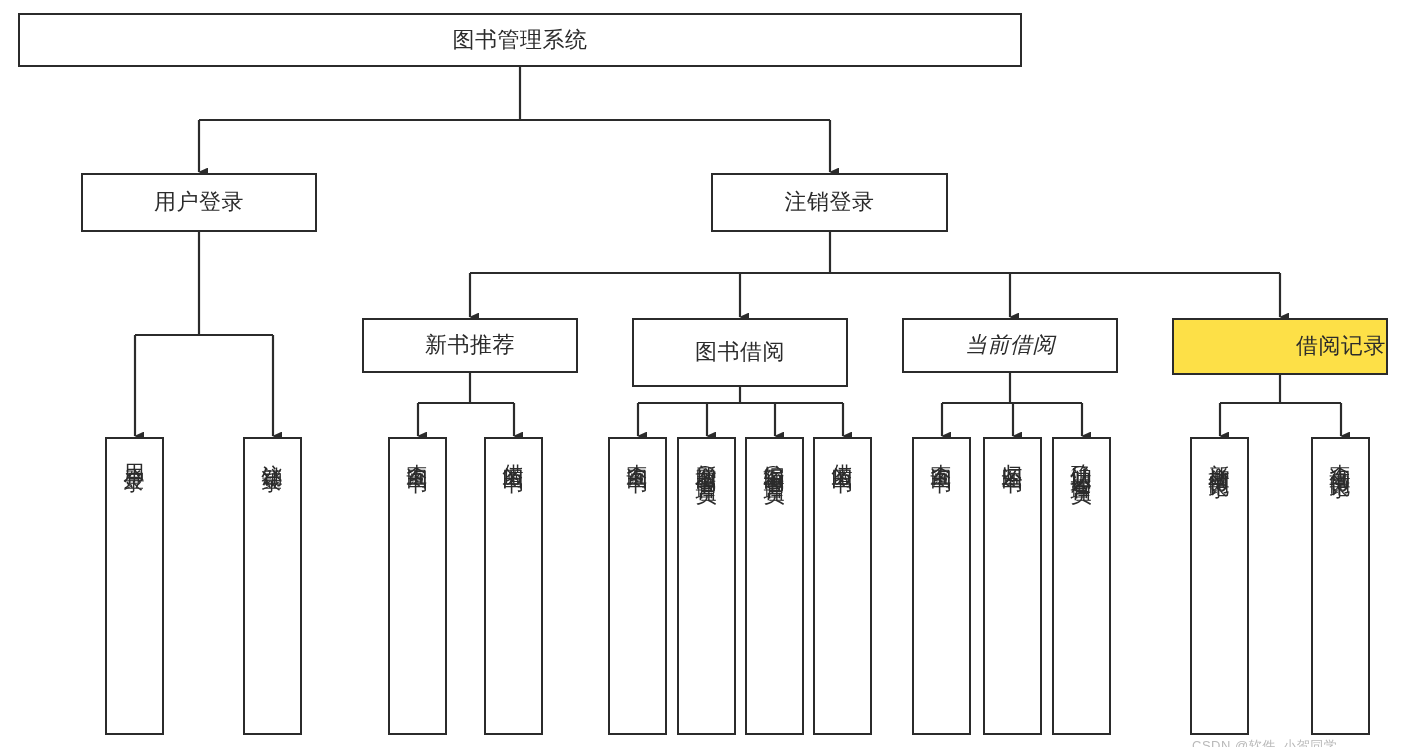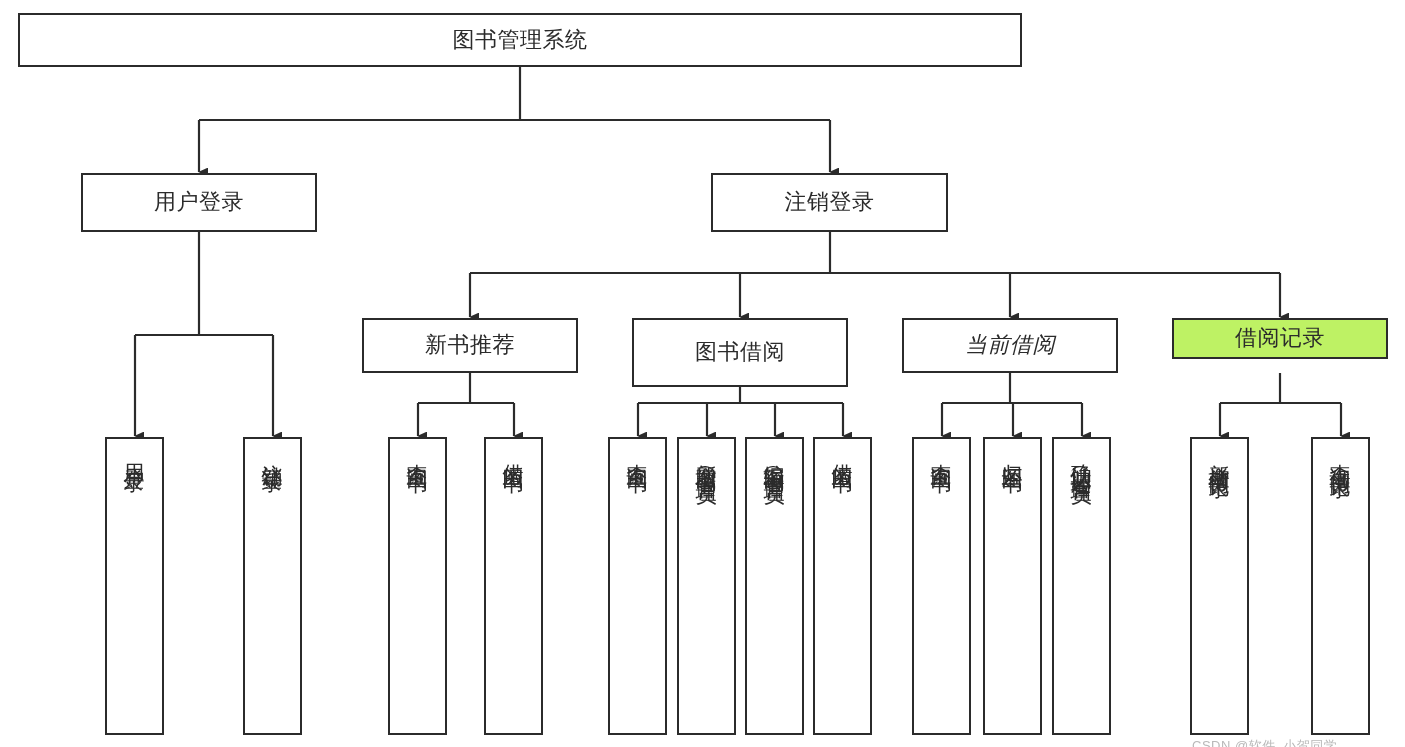--- a/index.html
+++ b/index.html
@@ -124,21 +124,21 @@
       </div>
       <div class="node-box" style="left: 362px; top: 318px; width: 216px; height: 55px; border-color: rgb(43, 43, 43); background: rgb(255, 255, 255);">
         <span class="node-label-h" style="color: rgb(43, 43, 43);">新书推荐</span>
       </div>
       <div class="node-box" style="left: 632px; top: 318px; width: 216px; height: 69px; border-color: rgb(43, 43, 43); background: rgb(255, 255, 255);">
         <span class="node-label-h" style="color: rgb(43, 43, 43);">图书借阅</span>
       </div>
       <div class="node-box" style="left: 902px; top: 318px; width: 216px; height: 55px; border-color: rgb(43, 43, 43); background: rgb(255, 255, 255); font-style: italic;">
         <span class="node-label-h" style="color: rgb(43, 43, 43);">当前借阅</span>
       </div>
-      <div class="node-box" style="left: 1172px; top: 318px; width: 216px; height: 41px; border-color: rgb(43, 43, 43); background: #bef264;">
+      <div class="node-box" style="left: 1172px; top: 318px; width: 216px; height: 57px; border-color: rgb(43, 43, 43); background: #fde047; justify-content: flex-end;">
         <span class="node-label-h" style="color: rgb(43, 43, 43);">借阅记录</span>
       </div>
       <div class="node-box vertical" style="left: 105px; top: 437px; width: 59px; height: 298px; border-color: rgb(43, 43, 43); background: rgb(255, 255, 255); padding-top: 8px;">
         <span class="node-label-v" style="color: rgb(43, 43, 43);">用户登录</span>
       </div>
       <div class="node-box vertical" style="left: 243px; top: 437px; width: 59px; height: 298px; border-color: rgb(43, 43, 43); background: rgb(255, 255, 255); padding-top: 8px;">
         <span class="node-label-v" style="color: rgb(43, 43, 43);">注销登录</span>
       </div>
       <div class="node-box vertical" style="left: 388px; top: 437px; width: 59px; height: 298px; border-color: rgb(43, 43, 43); background: rgb(255, 255, 255); padding-top: 8px;">
         <span class="node-label-v" style="color: rgb(43, 43, 43);">查询图书</span>

